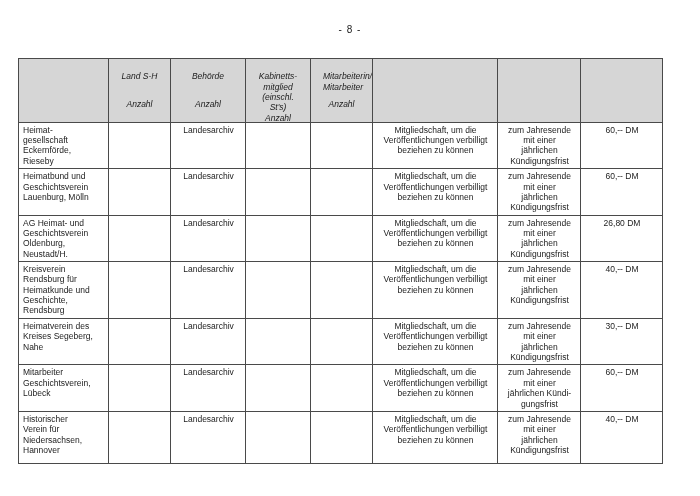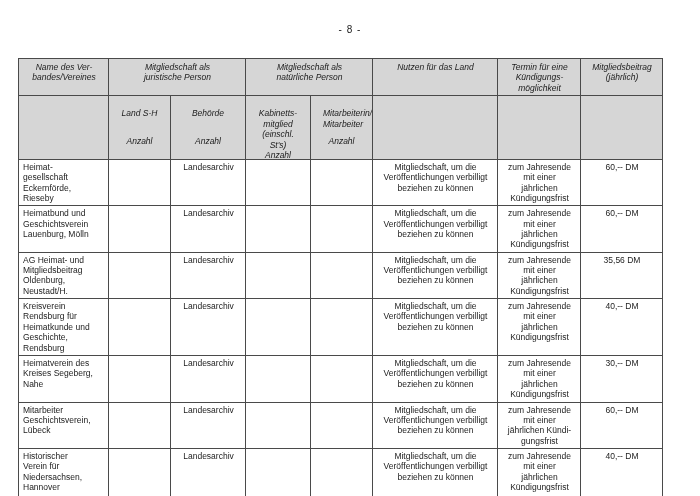--- a/index.html
+++ b/index.html
@@ -68,34 +68,20 @@
     <col style="width:90px">
       <col style="width:62px">
       <col style="width:75px">
       <col style="width:65px">
     <col style="width:62px">
       <col style="width:125px">
       <col style="width:83px">
       <col style="width:82px">
   </colgroup>
   <thead>
-    <tr class="hdr-groups">
-      <th>Name des Ver-
-bandes/Vereines</th>
-      <th colspan="2">Mitgliedschaft als
-juristische Person</th>
-      <th colspan="2">Mitgliedschaft als
-natürliche Person</th>
-      <th>Nutzen für das Land</th>
-      <th>Termin für eine
-Kündigungs-
-möglichkeit</th>
-      <th>Mitgliedsbeitrag
-(jährlich)</th>
-    </tr>
     <tr class="hdr-sub">
       <th></th>
       <th>
         <div class="subwrap">
           <span>Land S-H</span>
           <span>Anzahl</span>
         </div>
       </th>
       <th>
         <div class="subwrap">
@@ -154,35 +140,35 @@
 Veröffentlichungen verbilligt
 beziehen zu können</td>
       <td class="c-left">zum Jahresende
 mit einer
 jährlichen
 Kündigungsfrist</td>
       <td class="c-center">60,-- DM</td>
     </tr>
     <tr class="r3">
       <td class="c-name">AG Heimat- und
-Mitgliedsbeitrag
+Geschichtsverein
 Oldenburg,
 Neustadt/H.</td>
       <td class="c-center"></td>
       <td class="c-center">Landesarchiv</td>
       <td class="c-center"></td>
       <td class="c-center"></td>
       <td class="c-left">Mitgliedschaft, um die
 Veröffentlichungen verbilligt
 beziehen zu können</td>
       <td class="c-left">zum Jahresende
 mit einer
 jährlichen
 Kündigungsfrist</td>
-      <td class="c-center">35,56 DM</td>
+      <td class="c-center">26,80 DM</td>
     </tr>
     <tr class="r4">
       <td class="c-name">Kreisverein
 Rendsburg für
 Heimatkunde und
 Geschichte,
 Rendsburg</td>
       <td class="c-center"></td>
       <td class="c-center">Landesarchiv</td>
       <td class="c-center"></td>

